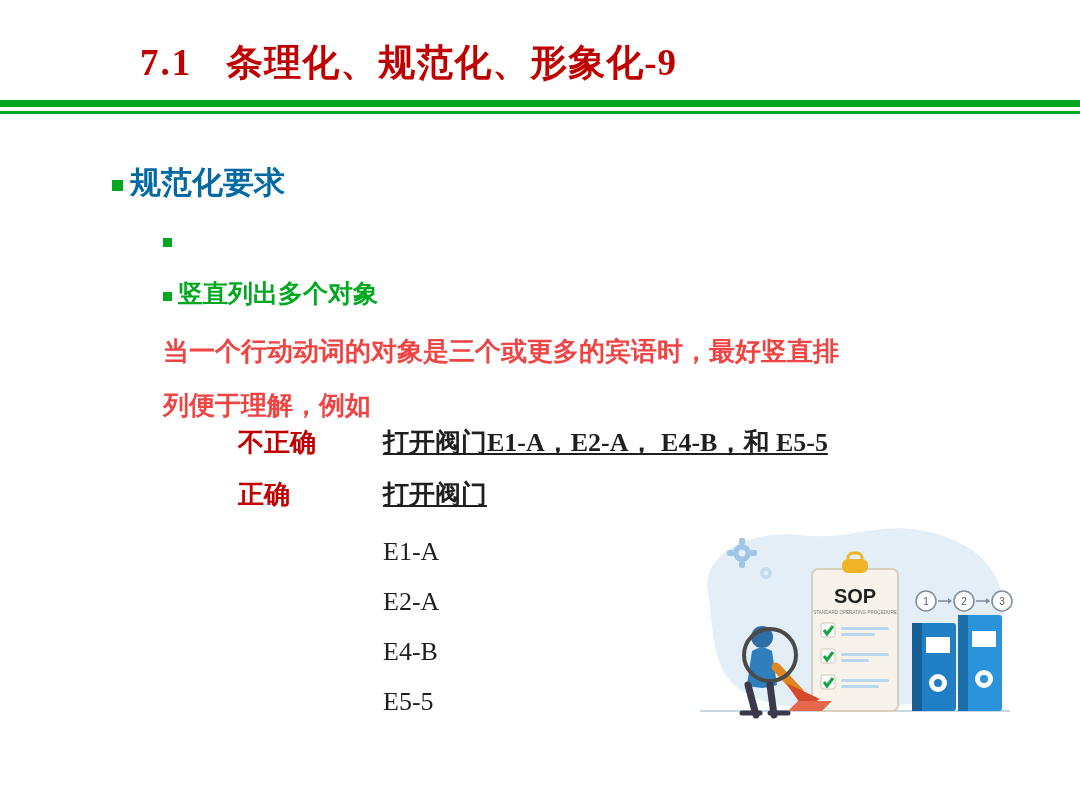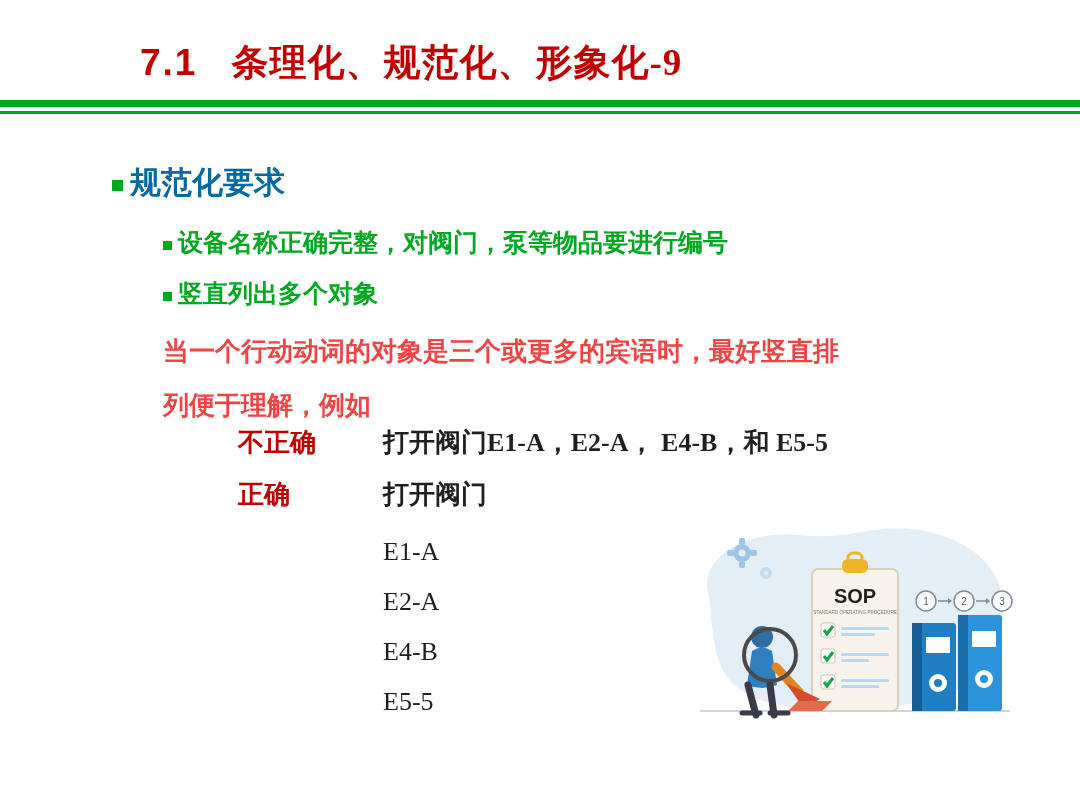--- a/index.html
+++ b/index.html
@@ -21,21 +21,21 @@
     left: 140px;
     top: 38px;
     font-family: "Liberation Serif", serif;
     font-size: 37px;
     font-weight: bold;
     color: #c00000;
     white-space: nowrap;
     letter-spacing: 1px;
   }
   .slide-title .num {
-    font-family: Liberation Sans, sans-serif;
+    font-family: Liberation Serif, serif;
     letter-spacing: 2px;
   }
   .slide-title .gap {
     display: inline-block;
     width: 34px;
   }
 
   .rule-thick {
     position: absolute;
     left: 0;
@@ -113,20 +113,21 @@
   .label-wrong { top: 425px; }
   .label-right { top: 477px; }
 
   .line-wrong, .line-right {
     position: absolute;
     left: 383px;
     font-size: 26px;
     font-weight: bold;
     color: #1f1f1f;
     white-space: nowrap;
+    text-decoration: underline;
   }
   .line-wrong { top: 425px; }
   .line-right { top: 477px; }
 
   .vlist {
     position: absolute;
     left: 383px;
     top: 527px;
     font-size: 26px;
     color: #1f1f1f;
@@ -152,21 +153,21 @@
 </div>
 
 <div class="rule-thick"></div>
 <div class="rule-thin"></div>
 
 <div class="lvl1">
   <span class="bullet-sq"></span><span>规范化要求</span>
 </div>
 
 <div class="lvl2 a">
-  <span class="bullet-sq small"></span><span>设备名称正确完整，对阀门，泵等物品要进行编号</span>
+  <span class="bullet-sq small"></span>
 </div>
 <div class="lvl2 b">
   <span class="bullet-sq small"></span><span>竖直列出多个对象</span>
 </div>
 
 <div class="para">当一个行动动词的对象是三个或更多的宾语时，最好竖直排列便于理解，例如</div>
 
 <div class="label-wrong">不正确</div>
 <div class="line-wrong">打开阀门E1-A，E2-A， E4-B，和 E5-5</div>
 

